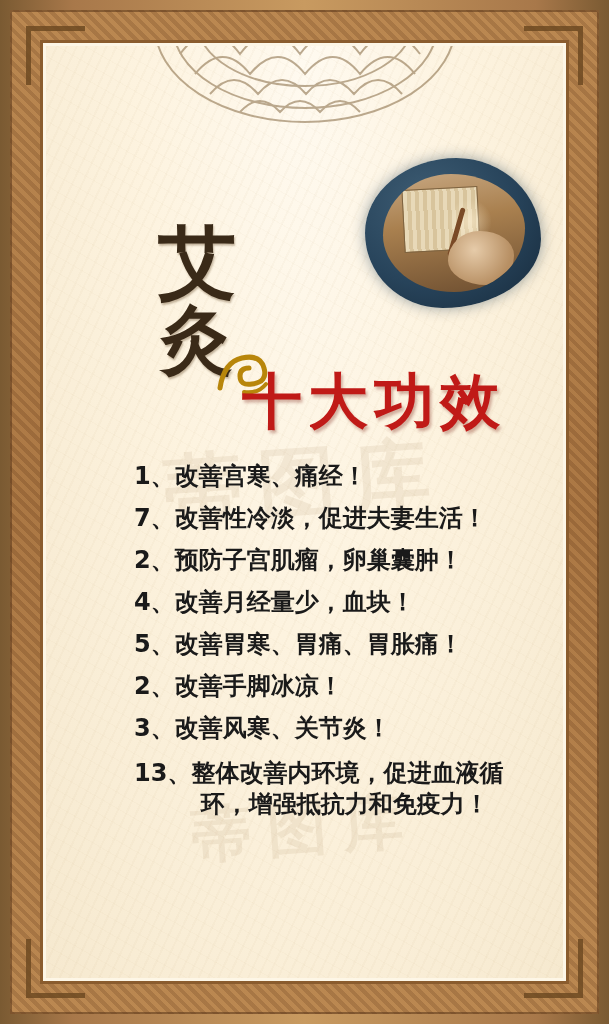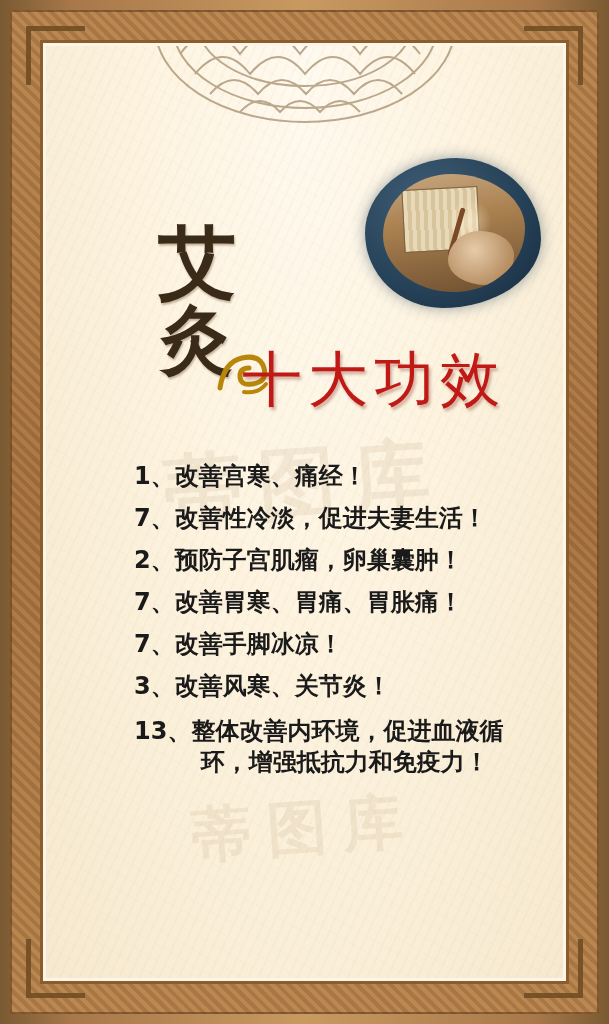--- a/index.html
+++ b/index.html
@@ -150,23 +150,23 @@
     left: 168px;
     top: 142px;
     width: 60px;
     height: 52px;
     color: #b8860b;
   }
   .title-flourish svg { width: 100%; height: 100%; }
   .title-main {
     position: absolute;
     left: 196px;
-    top: 134px;
+    top: 156px;
     font-size: 60px;
-    font-weight: 400;
+    font-weight: 700;
     color: #c01a17;
     letter-spacing: 6px;
     font-family: "DejaVu Sans", sans-serif;
     text-shadow: 2px 3px 3px rgba(120,30,20,0.32);
   }
 
   
   .photo-bubble {
     position: absolute;
     right: 22px;
@@ -309,21 +309,22 @@
           <path d="M30 44 q14 2 22 -8" fill="none" stroke="#b8860b" stroke-width="4" stroke-linecap="round"></path>
         </svg>
       </div>
       <div class="title-main">十大功效</div>
     </div>
 
     <div class="list">
       <div class="list-item">1、改善宫寒、痛经！</div>
       <div class="list-item">7、改善性冷淡，促进夫妻生活！</div>
       <div class="list-item">2、预防子宫肌瘤，卵巢囊肿！</div>
-      <div class="list-item">7、改善胃寒、胃痛、胃胀痛！</div>
-      <div class="list-item">7、改善手脚冰凉！</div>
+      <div class="list-item">4、改善月经量少，血块！</div>
+      <div class="list-item">5、改善胃寒、胃痛、胃胀痛！</div>
+      <div class="list-item">2、改善手脚冰凉！</div>
       <div class="list-item">3、改善风寒、关节炎！</div>
       <div class="list-item wrap-indent">13、整体改善内环境，促进血液循
         环，增强抵抗力和免疫力！</div>
     </div>
 
   </div>
 </div>
 
 </body></html>

